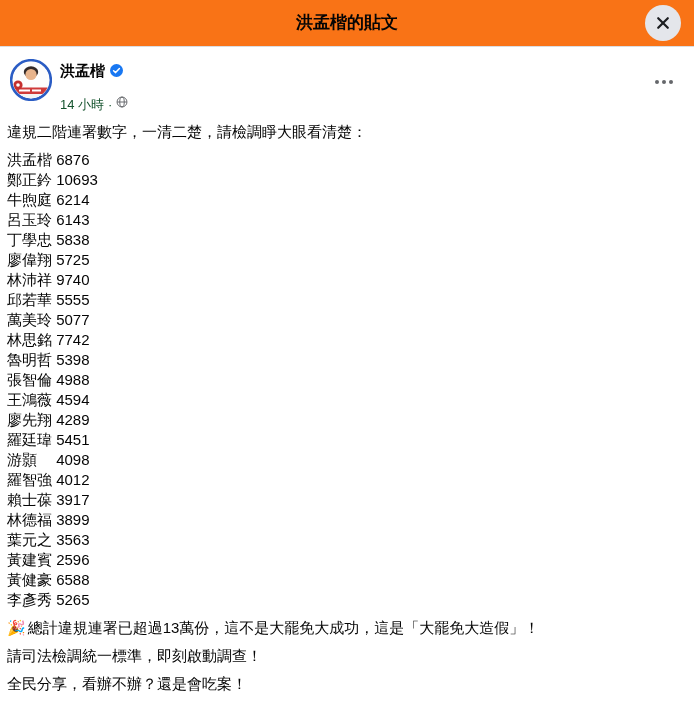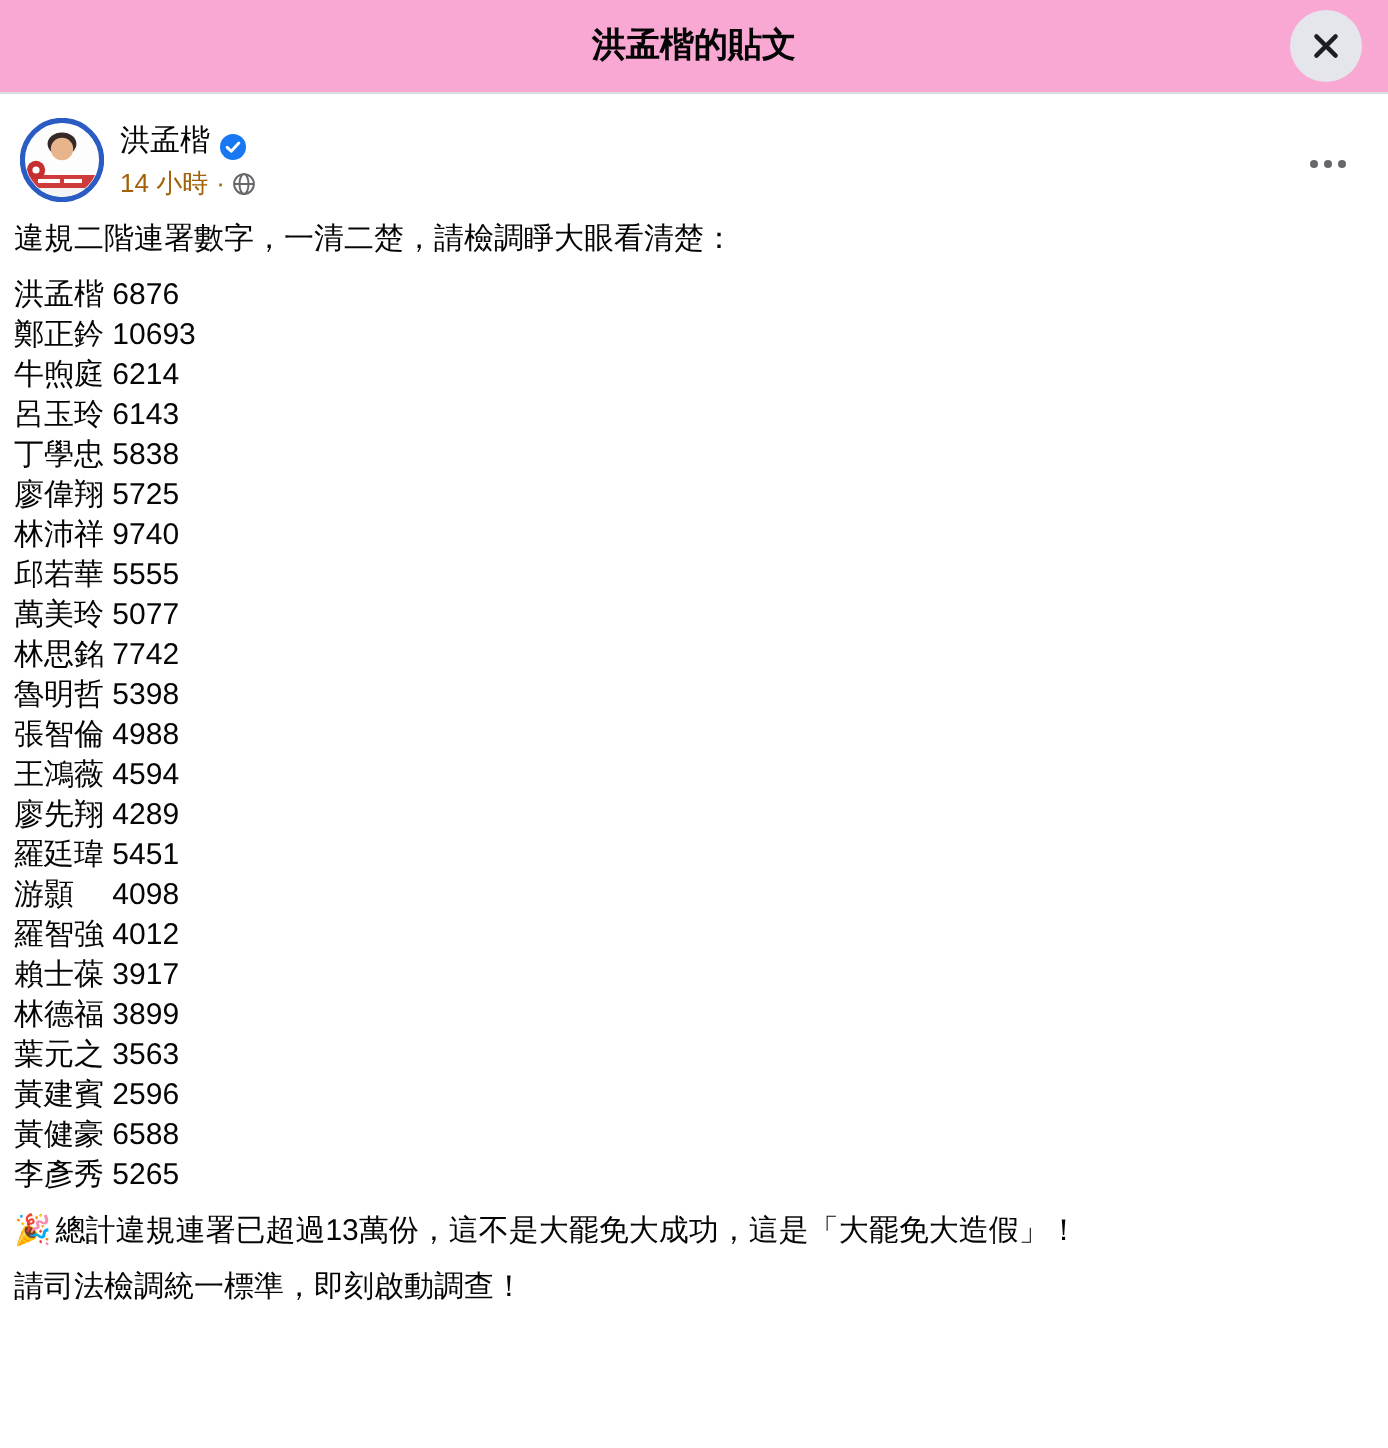--- a/index.html
+++ b/index.html
@@ -12,21 +12,21 @@
     color: #050505;
   }
   
   .dialog-header {
     position: relative;
     height: 47px;
     border-bottom: 1px solid #dadde1;
     display: flex;
     align-items: center;
     justify-content: center;
-    background: #f9a8d4;
+    background: #f97316;
   }
   .dialog-title {
     font-size: 17px;
     font-weight: 700;
     line-height: 20px;
   }
   .close-button {
     position: absolute;
     right: 13px; top: 5px;
     width: 36px; height: 36px;
@@ -50,35 +50,35 @@
     width: 42px; height: 42px;
     border-radius: 50%;
     margin-right: 8px;
     flex: 0 0 auto;
     cursor: pointer;
     display: block;
   }
   .author-block { padding-top: 2px; }
   .author-line {
     display: flex;
-    align-items: flex-end;
+    align-items: center;
     gap: 5px;
     font-size: 15px;
-    font-weight: 400;
+    font-weight: 700;
     line-height: 19px;
   }
   .author-name { cursor: pointer; }
   .meta-line {
     display: flex;
-    align-items: center;
+    align-items: flex-start;
     gap: 4px;
     font-size: 13px;
-    color: #a16207;
+    color: #14532d;
     line-height: 17px;
-    margin-top: 3px;
+    margin-top: 16px;
   }
   .post-timestamp { cursor: pointer; }
   .more-options-button {
     position: absolute;
     right: 16px; top: 28px;
     background: none;
     border: none;
     padding: 4px;
     cursor: pointer;
     display: flex;
@@ -195,13 +195,14 @@
         <div class="sig-row">李彥秀 5265</div>
       </div>
   </div>
 
   <p class="para summary-para">
     <span class="emoji">🎉</span><span>總計違規連署已超過13萬份，這不是大罷免大成功，這是「大罷免大造假」！</span>
   </p>
 
   <p class="para">請司法檢調統一標準，即刻啟動調查！</p>
 
+  <p class="para">全民分享，看辦不辦？還是會吃案！</p>
 </div>
 
 </body></html>

